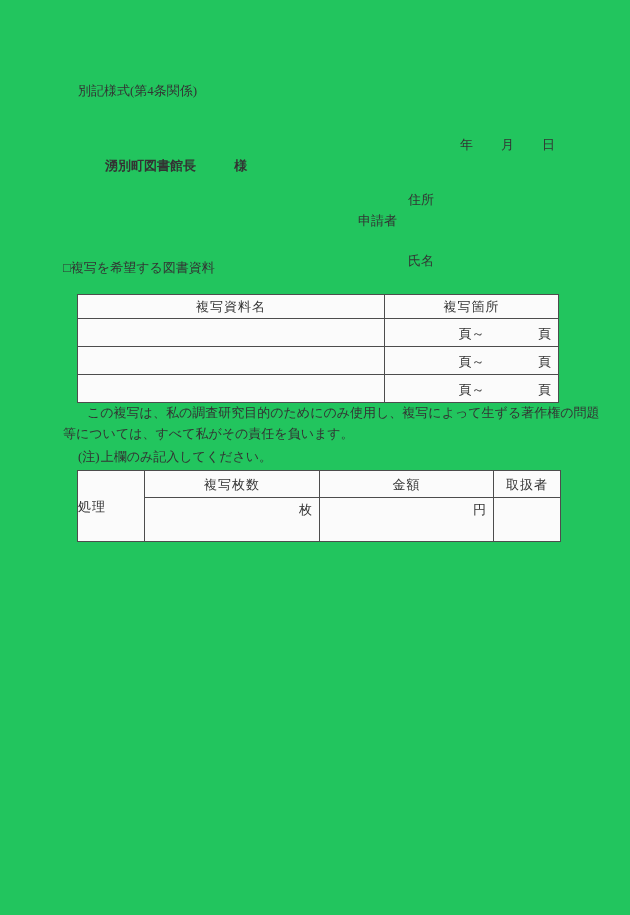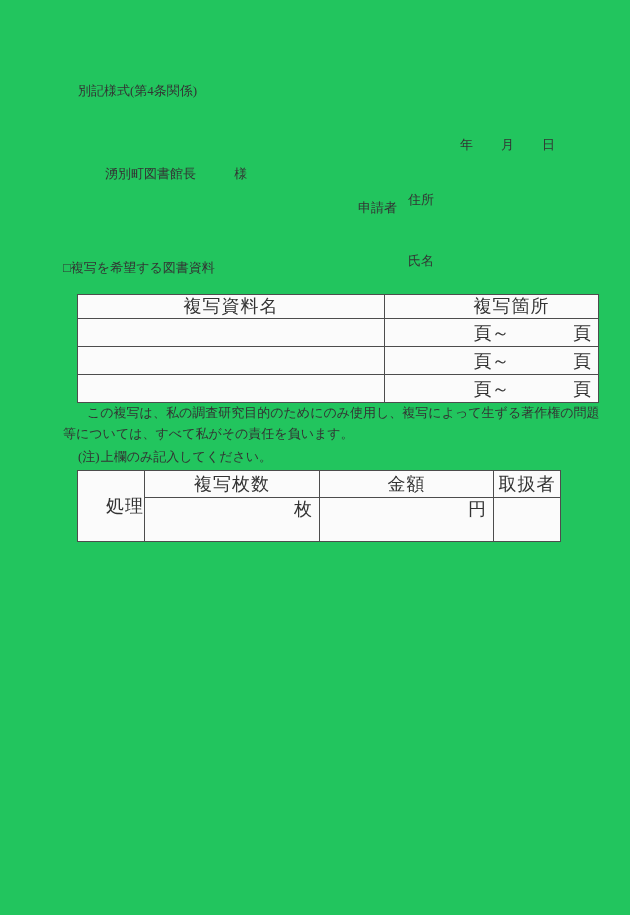--- a/index.html
+++ b/index.html
@@ -13,48 +13,48 @@
     font-family: "Liberation Serif", "DejaVu Serif", serif;
     font-size: 13px;
     line-height: 15px;
     overflow: hidden;
   }
   .abs { position: absolute; white-space: nowrap; }
 
   .form-ref   { left: 78px;  top: 83px; }
   .title      { left: 0; right: 0; top: 108px; text-align: center; letter-spacing: 1px; }
   .date-line  { top: 137px; right: 75px; display: flex; gap: 28px; }
-  .addressee  { left: 105px; top: 166px; }
+  .addressee  { left: 105px; top: 158px; font-weight: bold; }
   .honorific  { margin-left: 35px; }
   .addr-label { left: 408px; top: 192px; }
-  .applicant-label { left: 358px; top: 200px; }
+  .applicant-label { left: 358px; top: 213px; }
   .name-label { left: 408px; top: 233px; margin-top: 20px; }
   .intro      { left: 88px;  top: 256px; }
   .checkbox-line { left: 63px; top: 260px; }
 
   table { border-collapse: collapse; position: absolute; table-layout: fixed; background: #fbfbfb; }
-  td, th { border: 1px solid #4d4d4d; font-weight: normal; font-size: 18px; color: #333333; padding: 0; }
+  td, th { border: 1px solid #4d4d4d; font-weight: normal; font-size: 13px; color: #333333; padding: 0; }
 
   .materials-table { left: 77px; top: 294px; width: 479px; }
   .materials-table th { height: 23px; text-align: center; vertical-align: middle; letter-spacing: 1px; }
   .materials-table td { height: 27px; }
   .col-name { width: 306px; }
-  .col-loc  { width: 173px; padding-left: 40px; }
+  .col-loc  { width: 173px; }
   .pages-cell { position: relative; }
   .pages-from { position: absolute; left: 50%; top: 50%; transform: translate(-50%,-50%); }
   .pages-to   { position: absolute; right: 7px; top: 50%; transform: translateY(-50%); }
 
   .pledge-1 { left: 87px; top: 405px; }
   .pledge-2 { left: 63px; top: 426px; }
   .note     { left: 78px; top: 449px; }
   .note-text { margin-left: 1px; }
 
   .office-table { left: 77px; top: 470px; width: 479px; }
   .office-table .oh { height: 26px; text-align: center; vertical-align: middle; letter-spacing: 1px; }
-  .office-table .proc { text-align: right; vertical-align: middle; letter-spacing: 1px; }
+  .office-table .proc { text-align: left; vertical-align: middle; letter-spacing: 1px; }
   .office-table .unit-cell { height: 39px; text-align: right; vertical-align: top; padding: 4px 7px 0 0; }
   .office-table .handler-cell { height: 39px; }
   .col-proc    { width: 66px; }
   .col-copies  { width: 174px; }
   .col-amount  { width: 173px; }
   .col-handler { width: 66px; }
 </style>
 </head>
 <body>
 

